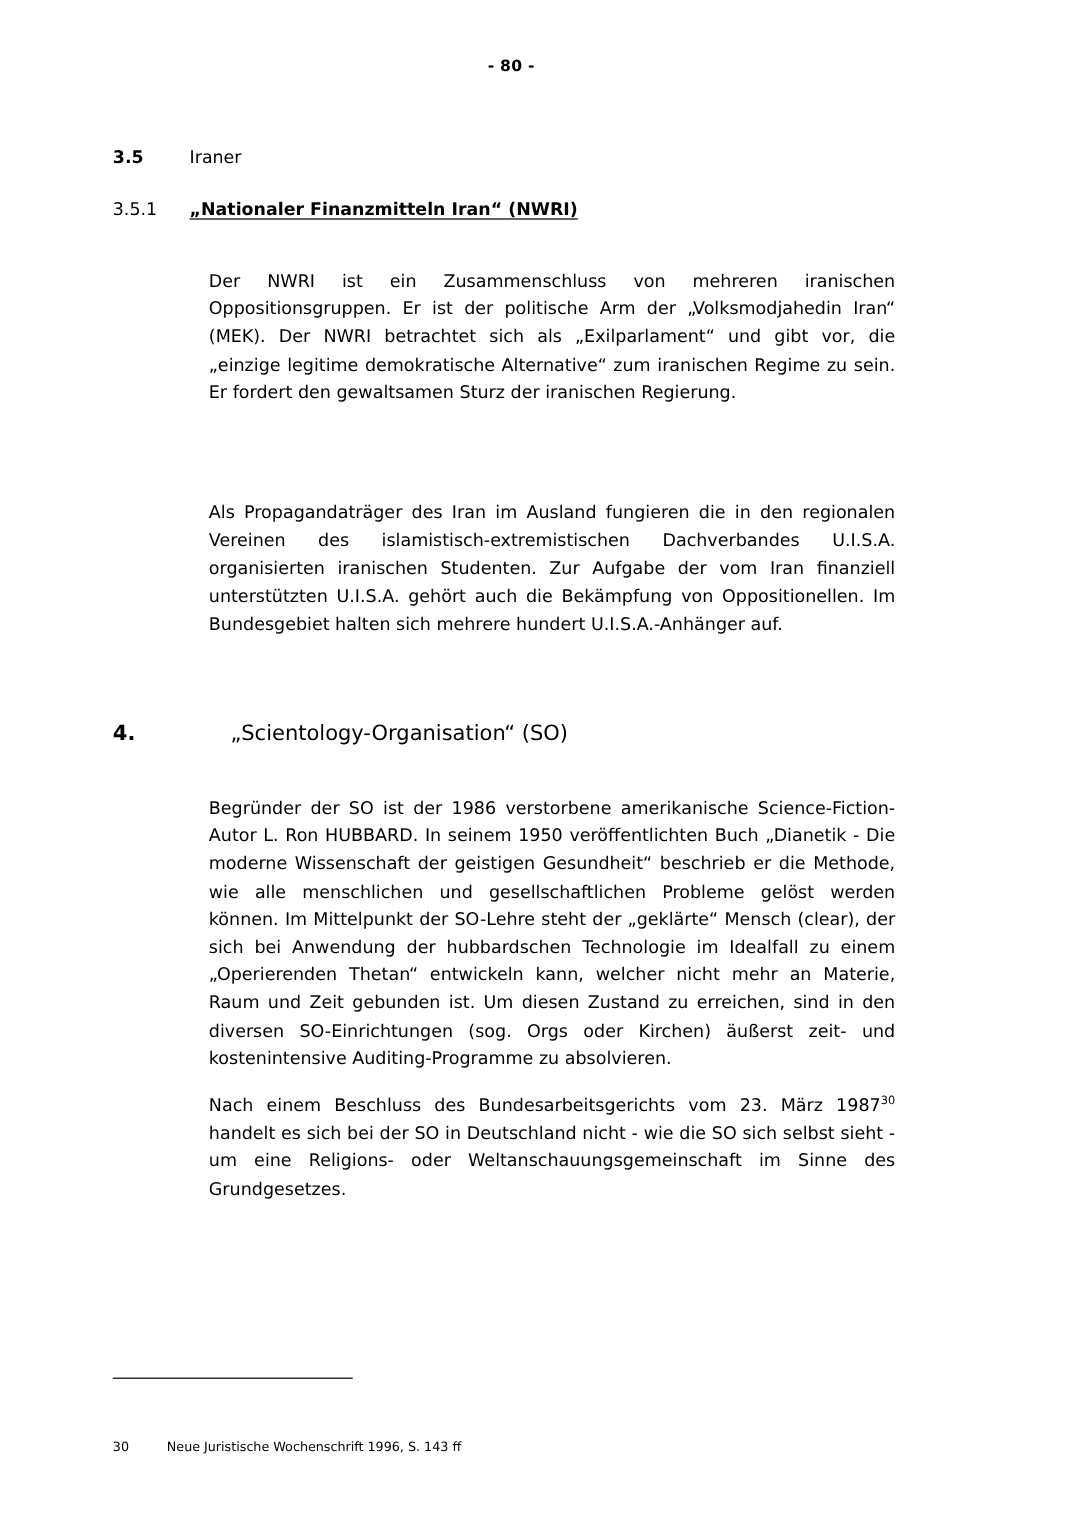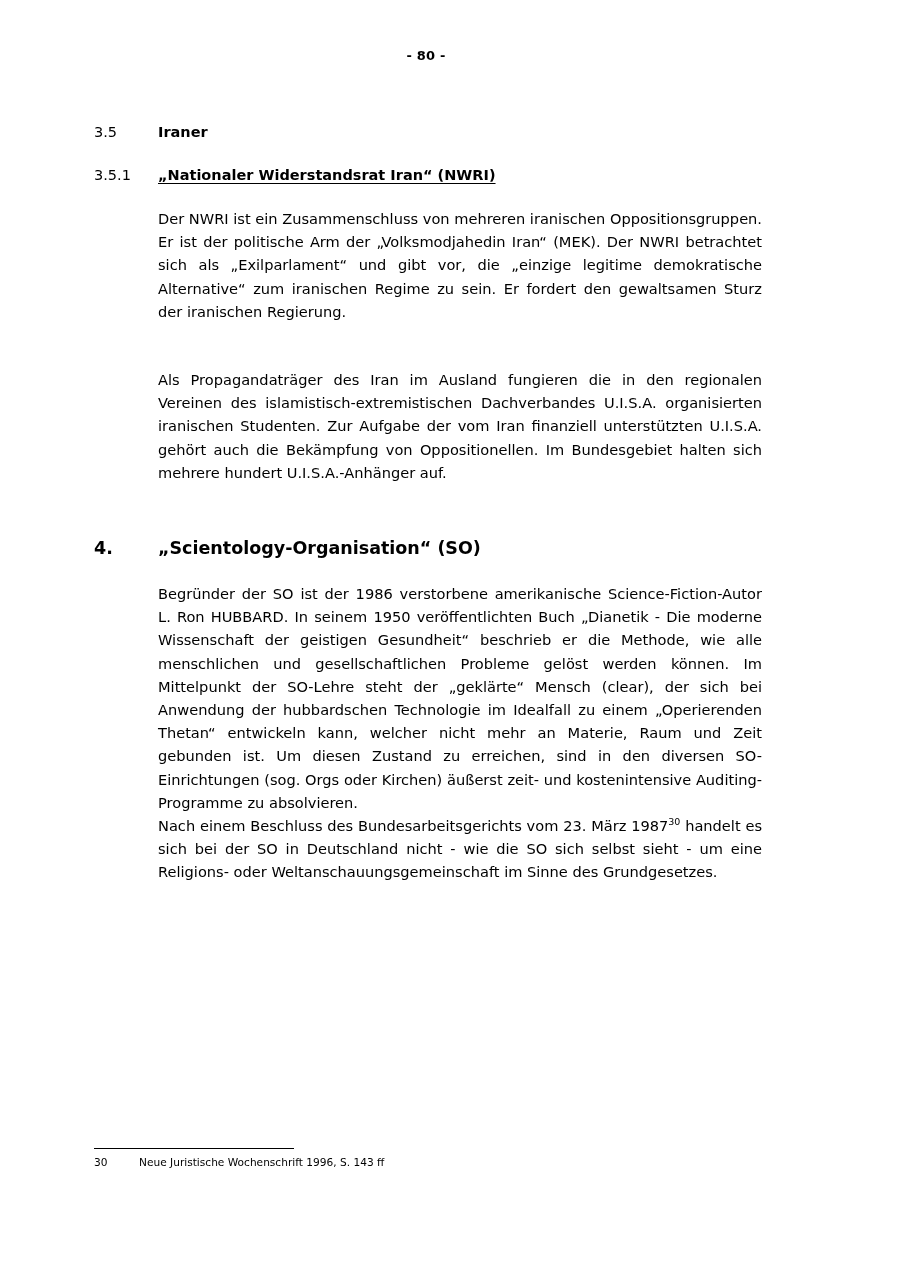--- a/index.html
+++ b/index.html
@@ -52,55 +52,55 @@
   }
   .heading .title {
     flex: 1 1 auto;
   }
 
   
   .h-l2 {
     font-size: 14.5px;
     line-height: 20px;
   }
-  .h-l2 .num { font-weight: normal; }
-  .h-l2 .title { font-weight: bold; }
+  .h-l2 .num { font-weight: bold; }
+  .h-l2 .title { font-weight: normal; }
 
   
   .h-l3 {
     font-size: 14.5px;
     line-height: 20px;
     justify-content: flex-end;
   }
   .h-l3 .num { font-weight: normal; }
   .h-l3 .title {
     font-weight: bold;
     text-decoration: underline;
     text-underline-offset: 3px;
   }
 
   
   .h-l1 {
     font-size: 17.5px;
     line-height: 24px;
   }
   .h-l1 .num { font-weight: bold; }
-  .h-l1 .title { font-weight: bold; }
+  .h-l1 .title { font-weight: normal; margin-left: 34px; }
 
   
   .body-block {
     margin-left: 64px;
     width: 604px;
   }
   .para {
     font-size: 14.6px;
     line-height: 23.2px;
     text-align: justify;
     text-justify: inter-word;
-    margin: 0;
+    margin: 16px;
     hyphens: manual;
   }
   .para + .para { margin-top: 0; }
 
   sup.fn {
     font-size: 9.5px;
     vertical-align: super;
     line-height: 0;
   }
 
@@ -129,40 +129,41 @@
     align-items: baseline;
     font-size: 10.6px;
     line-height: 15px;
   }
   .footnote .fn-num {
     width: 45px;
     flex: 0 0 45px;
   }
   .footnote .fn-text {
     flex: 1 1 auto;
+    margin-top: 44px;
   }
 </style>
 </head>
 <body>
 
 <div class="page">
 
   <div class="page-header">- 80 -</div>
 
   <div class="content">
 
     <div class="heading h-l2">
       <span class="num">3.5</span>
       <span class="title">Iraner</span>
     </div>
     <div class="sp-after-h-l2"></div>
 
     <div class="heading h-l3">
       <span class="num">3.5.1</span>
-      <span class="title">„Nationaler Widerstandsrat Iran“ (NWRI)</span>
+      <span class="title">„Nationaler Finanzmitteln Iran“ (NWRI)</span>
     </div>
     <div class="sp-after-h-l3"></div>
 
     <div class="body-block">
       <p class="para">Der NWRI ist ein Zusammenschluss von mehreren iranischen Oppositionsgruppen. Er ist der politische Arm der „Volksmodjahedin Iran“ (MEK). Der NWRI betrachtet sich als „Exilparlament“ und gibt vor, die „einzige legitime demokratische Alternative“ zum iranischen Regime zu sein. Er fordert den gewaltsamen Sturz der iranischen Regierung.</p>
     </div>
 
     <div class="sp-before-h-l3"></div>
 
     <div class="sp-after-h-l3"></div>

